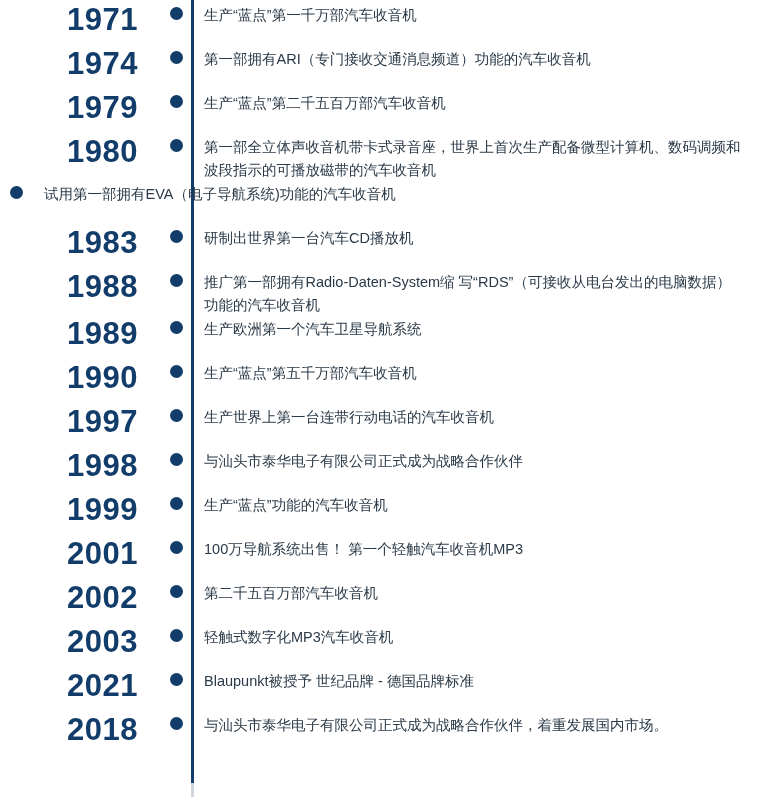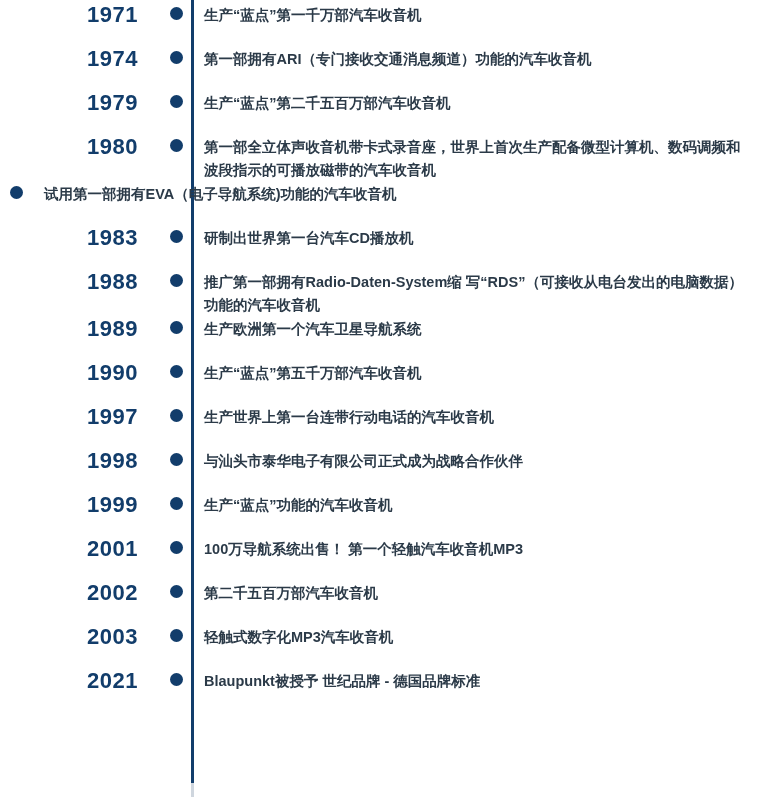--- a/index.html
+++ b/index.html
@@ -46,21 +46,21 @@
     align-items: flex-start;
     min-height: 44px;
   }
   .year {
     width: 160px;
     flex: 0 0 160px;
     text-align: right;
     padding-right: 22px;
     box-sizing: border-box;
     color: #123d6b;
-    font-size: 22px;
+    font-size: 31px;
     font-weight: bold;
     letter-spacing: 0.5px;
     line-height: 1;
   }
   .dot-cell {
     flex: 0 0 44px;
     width: 44px;
     position: relative;
   }
   .dot {
@@ -73,21 +73,20 @@
     background: #123d6b;
   }
   .desc {
     flex: 1 1 auto;
     color: #2b3a48;
     font-size: 14.5px;
     line-height: 1.62;
     padding-right: 16px;
     padding-top: 0px;
     max-width: 540px;
-    font-weight: bold;
   }
 </style>
 </head>
 <body>
 
 <div class="timeline">
   <div class="axis"></div>
   <div class="axis-filled"></div>
   <div class="rows" id="rows">
       <div class="row">
@@ -194,14 +193,21 @@
         </div>
         <div class="desc">轻触式数字化MP3汽车收音机</div>
       </div>
       <div class="row">
         <div class="year">2021</div>
         <div class="dot-cell">
           <span class="dot"></span>
         </div>
         <div class="desc">Blaupunkt被授予 世纪品牌 - 德国品牌标准</div>
       </div>
+      <div class="row">
+        <div class="year">2018</div>
+        <div class="dot-cell">
+          <span class="dot"></span>
+        </div>
+        <div class="desc">与汕头市泰华电子有限公司正式成为战略合作伙伴，着重发展国内市场。</div>
+      </div>
     </div>
 </div>
 
 </body></html>

